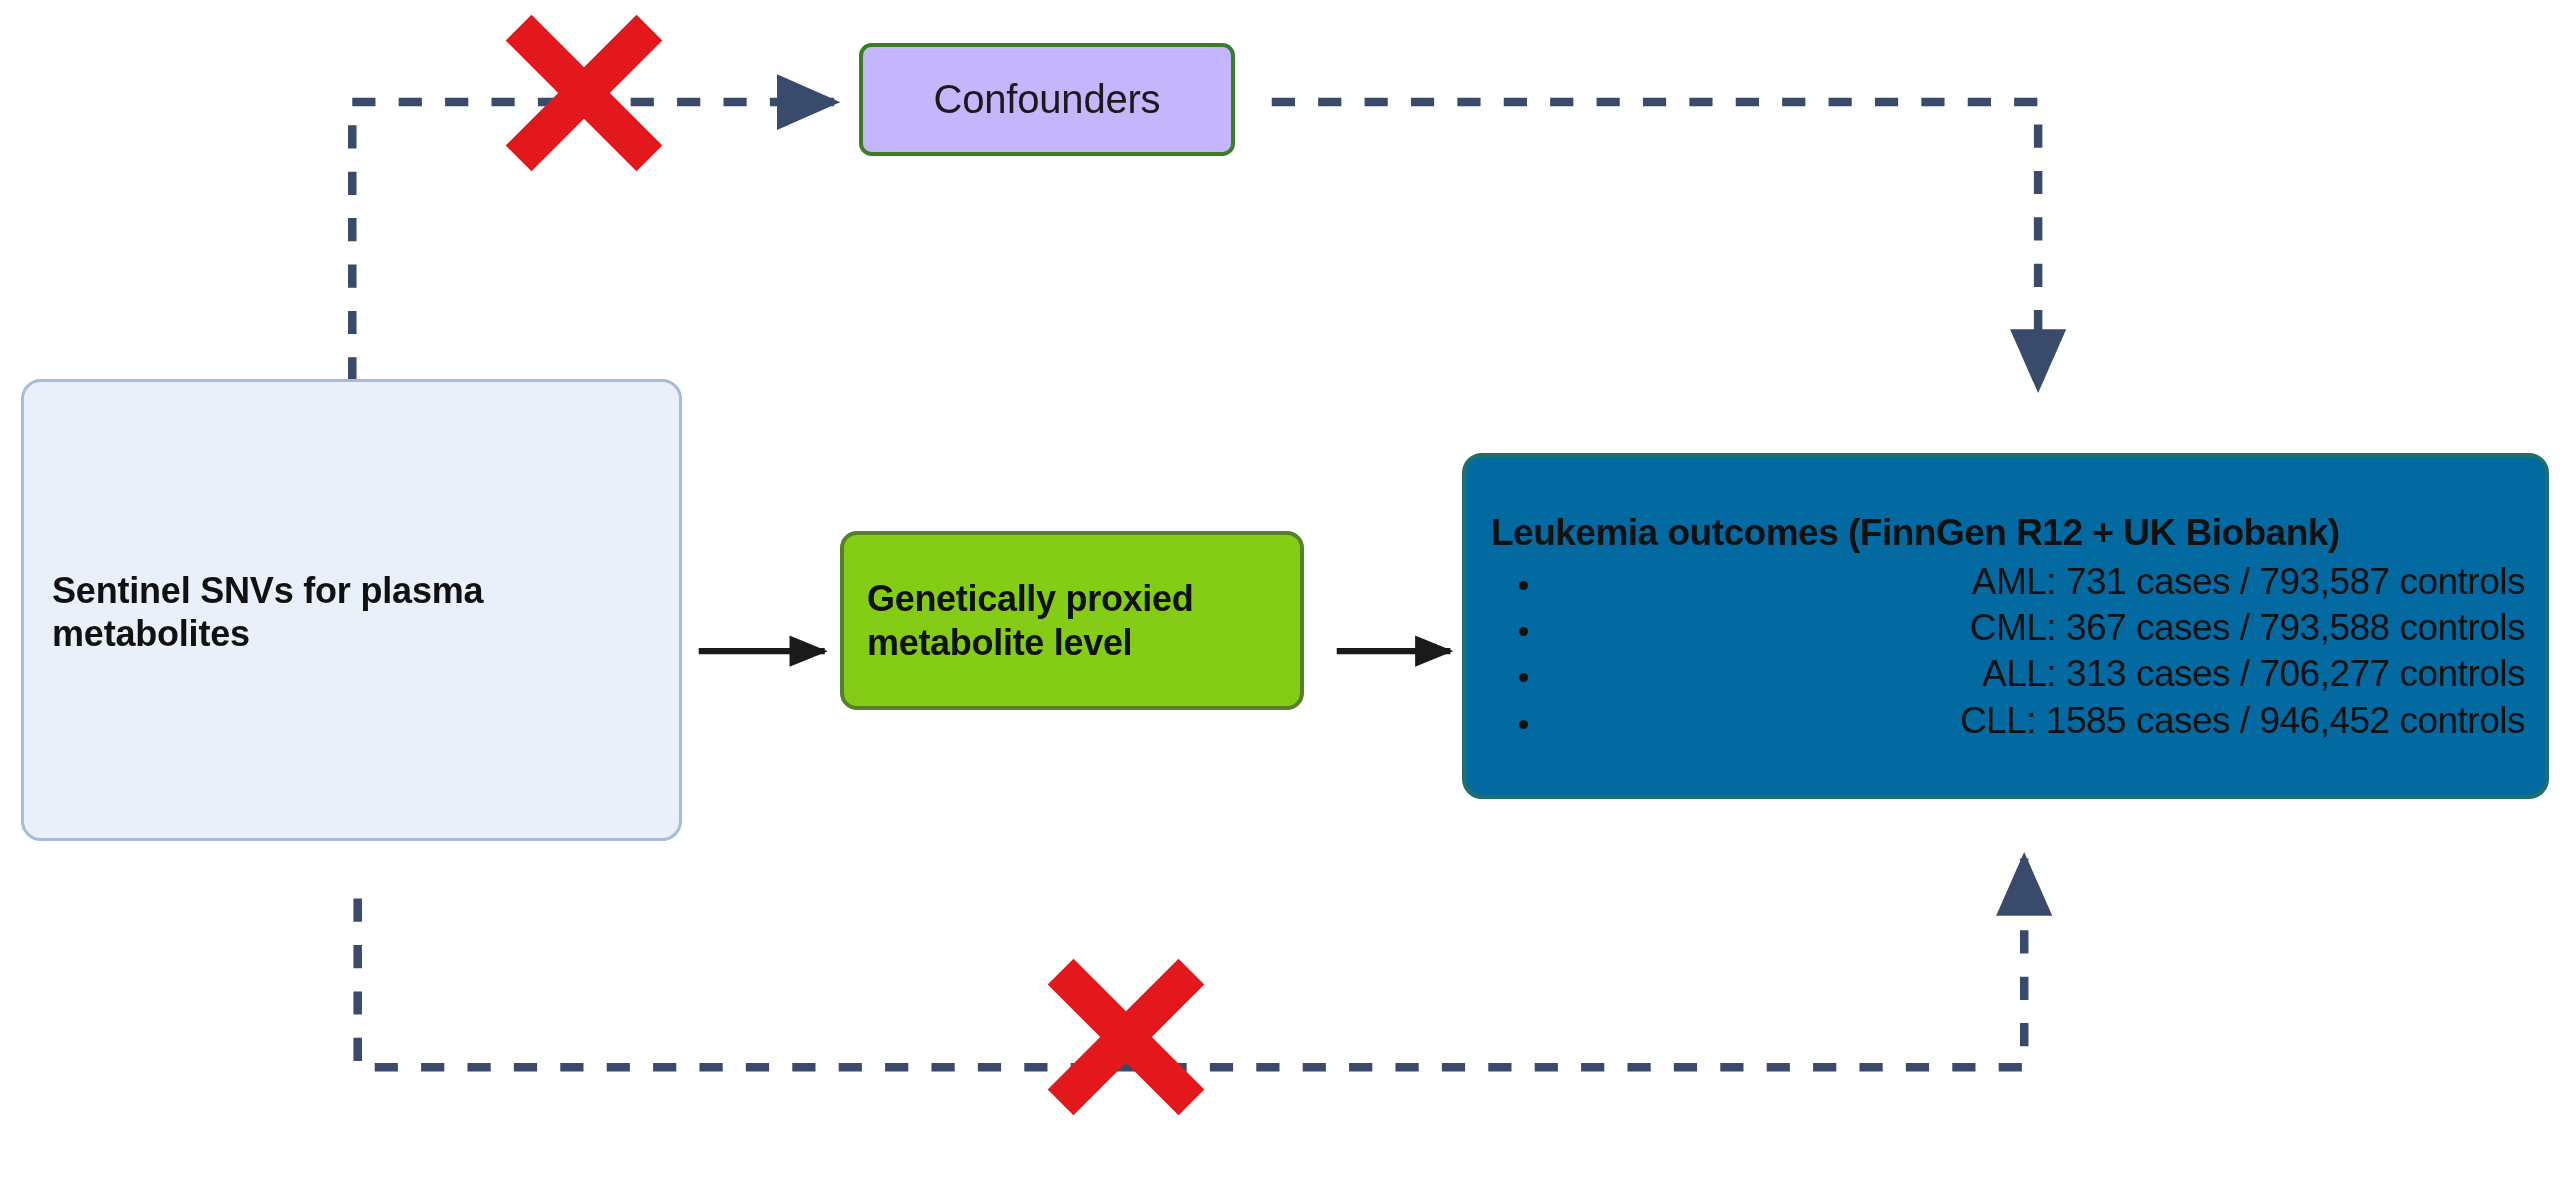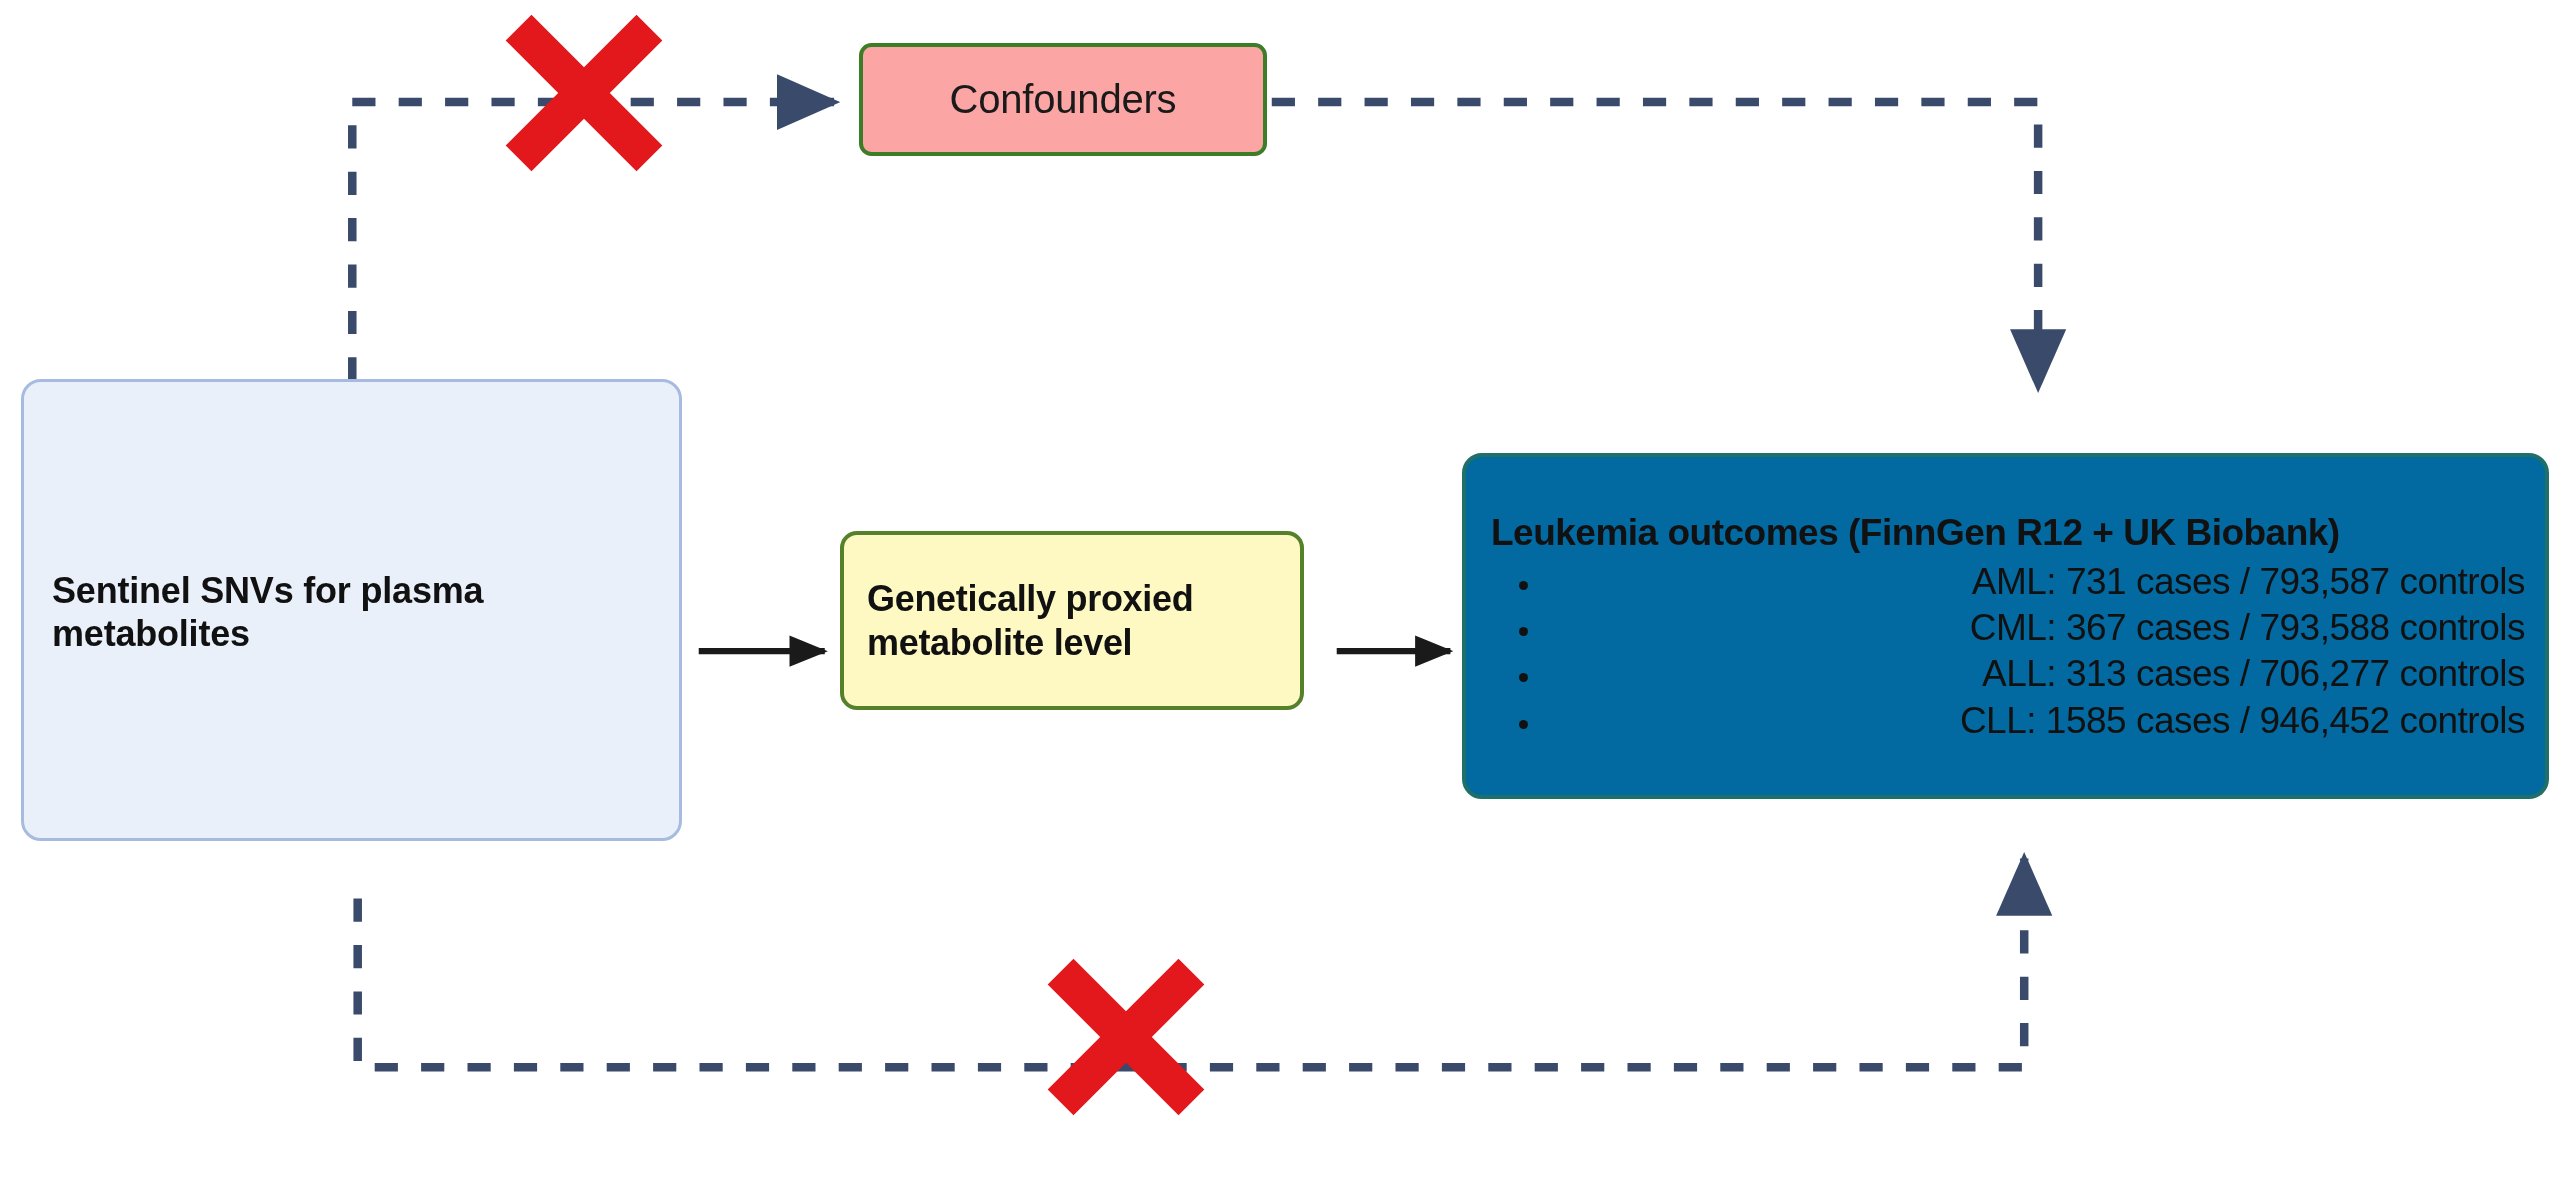--- a/index.html
+++ b/index.html
@@ -66,41 +66,41 @@
     line-height: 1.22;
     margin-top: 3.1px;
     letter-spacing: -0.2px;
   }
   #exposure-box li::marker { font-size: 31px; }
 
   
   #confounders-box {
     left: 859px;
     top: 43px;
-    width: 408px;
+    width: 376px;
     height: 113px;
-    background: #fca5a5;
+    background: #c4b5fd;
     border: 4.6px solid #3c7d28;
     border-radius: 12.4px;
     align-items: center;
   }
   #confounders-box .node-title {
     font-size: 40px;
     color: #1a1a1a;
     font-weight: normal;
     letter-spacing: -0.2px;
   }
 
   
   #mediator-box {
     left: 840px;
     top: 531px;
     width: 464px;
     height: 179px;
-    background: #fef9c3;
+    background: #84cc16;
     border: 4.6px solid #54812a;
     border-radius: 17px;
     padding: 7.7px 18.6px 7.7px 23px;
   }
   #mediator-box .node-title {
     font-size: 36px;
     font-weight: bold;
     color: #111111;
     line-height: 1.2;
     letter-spacing: -0.3px;

